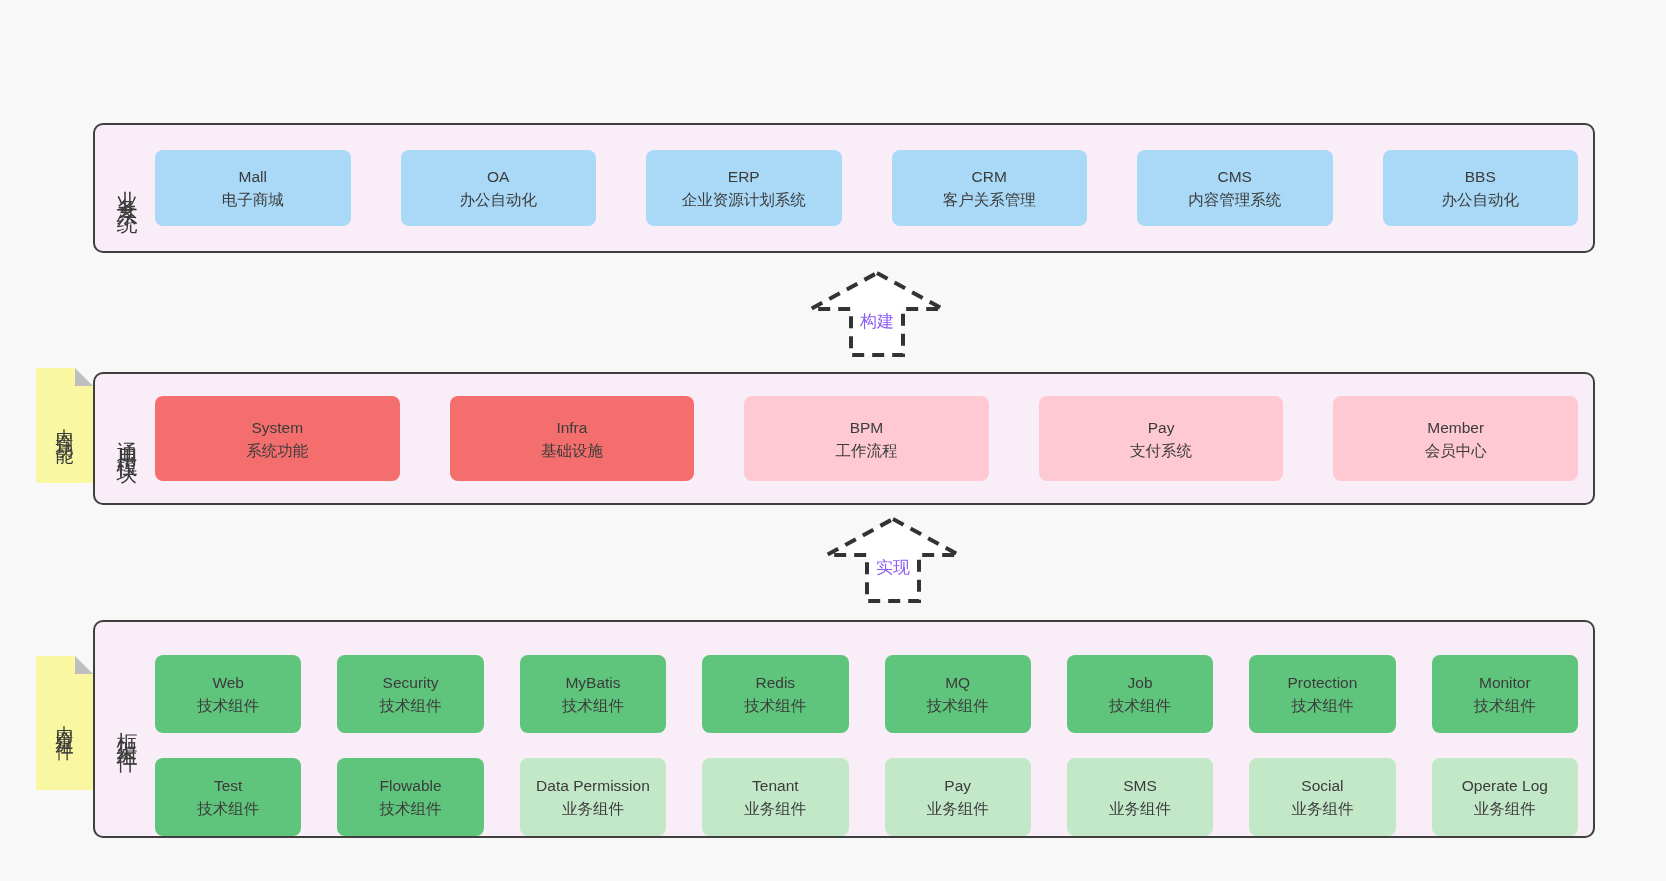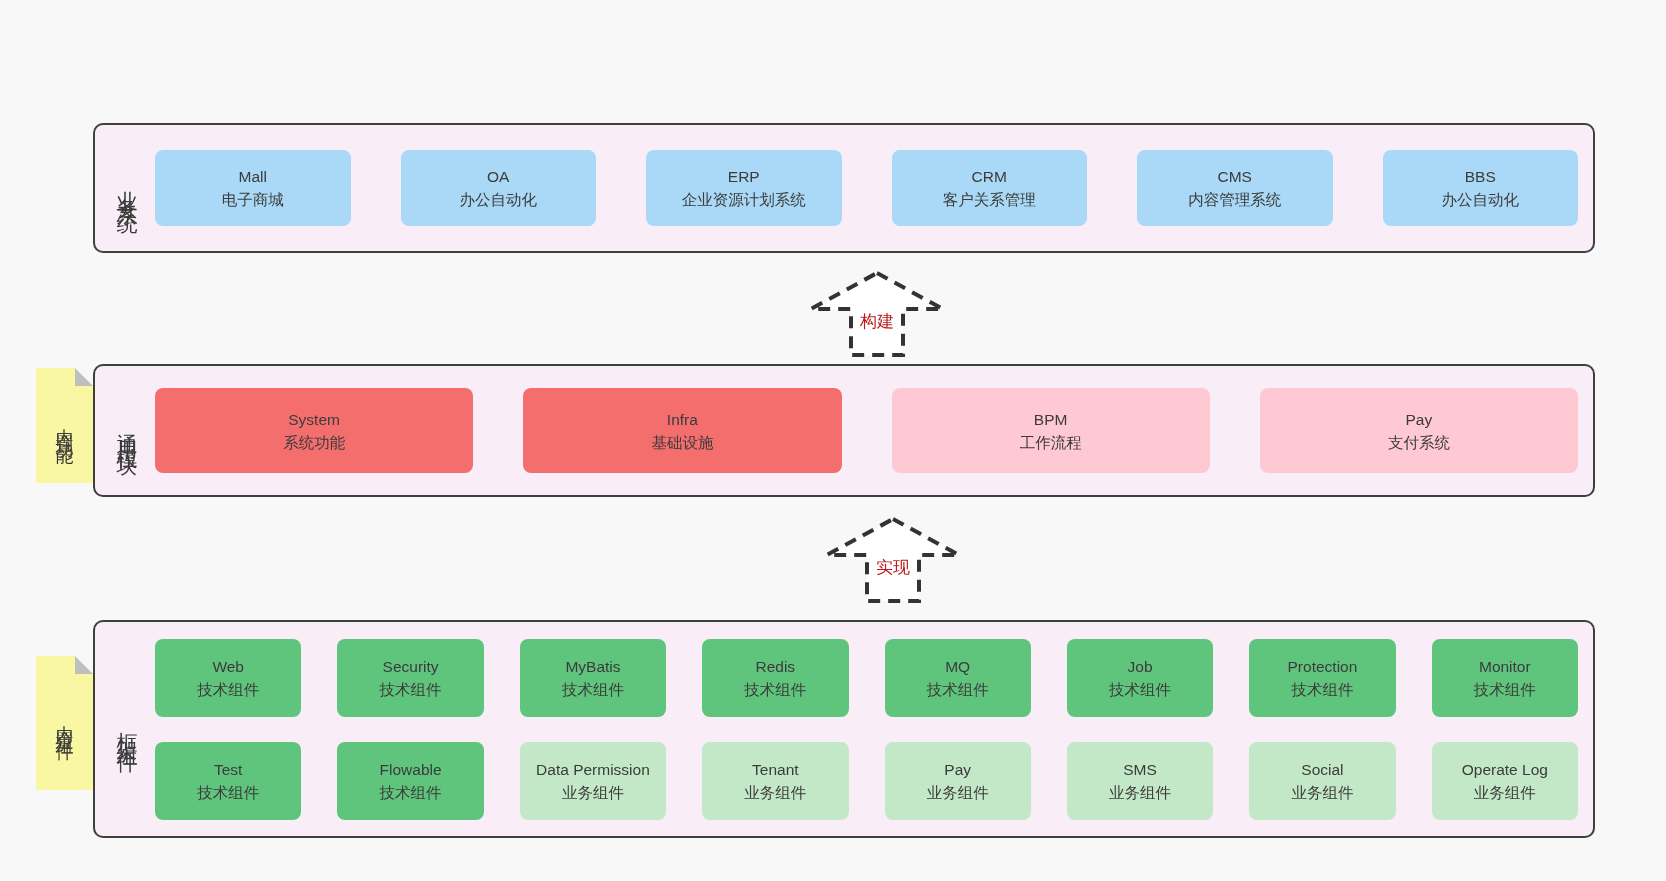--- a/index.html
+++ b/index.html
@@ -17,21 +17,21 @@
   .panel-label{
     flex:0 0 32px;display:flex;align-items:center;justify-content:center;
     writing-mode:vertical-lr;text-orientation:upright;
     font-size:21px;letter-spacing:7px;color:#3a3a3a;
   }
   .boxes{
     flex:1;display:flex;align-items:center;gap:50px;
     margin-left:12px;padding-right:15px;
   }
   .boxes-col{
-    flex:1;display:flex;flex-direction:column;justify-content:center;gap:25px;
+    flex:1;display:flex;flex-direction:column;justify-content:flex-end;gap:25px;
     margin-left:12px;padding-right:15px;
   }
   .boxrow{display:flex;gap:36px;}
   .box{
     flex:1;border-radius:8px;display:flex;flex-direction:column;
     align-items:center;justify-content:center;text-align:center;
     font-size:15.5px;line-height:23px;padding:2px 10px;box-sizing:border-box;
   }
   .h76{height:76px;} .h85{height:85px;} .h78{height:78px;}
   .blue{background:#a9d9f7;}
@@ -48,21 +48,21 @@
     border:9px solid;border-color:#f8f8f8 #f8f8f8 #bfbfbf #bfbfbf;
   }
   .note-text{
     writing-mode:vertical-lr;text-orientation:upright;
     font-size:18px;letter-spacing:6px;color:#3a3a3a;
   }
   .arrow{position:absolute;width:140px;height:88px;}
   .arrow svg{position:absolute;top:0;left:0;}
   .arrow-label{
     position:absolute;left:50%;top:40px;transform:translateX(-50%);
-    background:#ffffff;font-size:17px;color:#b91c1c;padding:0 3px;white-space:nowrap;
+    background:#ffffff;font-size:17px;color:#8b5cf6;padding:0 3px;white-space:nowrap;
   }
 </style>
 </head>
 <body>
 
 <section class="panel" style="top:123px;height:130px;">
   <div class="panel-label">业务系统</div>
   <div class="boxes">
     <div class="box blue h76">
       <span>Mall</span>
@@ -95,39 +95,43 @@
   <svg width="140" height="88" viewBox="0 0 140 88">
     <path d="M70 3 L136 39 L96 39 L96 85 L44 85 L44 39 L4 39 Z" fill="#ffffff" stroke="#333333" stroke-width="4" stroke-dasharray="12 8"></path>
   </svg>
   <span class="arrow-label">构建</span>
 </div>
 
 <div class="note" style="top:368px;height:115px;">
   <span class="note-text">内置功能</span>
 </div>
 
-<section class="panel" style="top:364px;height:133px;">
+<section class="panel" style="top:372px;height:133px;">
   <div class="panel-label">通用模块</div>
   <div class="boxes">
     <div class="box red h85">
       <span>System</span>
       <span>系统功能</span>
     </div>
     <div class="box red h85">
       <span>Infra</span>
       <span>基础设施</span>
     </div>
     <div class="box pink h85">
       <span>BPM</span>
       <span>工作流程</span>
     </div>
     <div class="box pink h85">
       <span>Pay</span>
       <span>支付系统</span>
     </div>
+    <div class="box pink h85">
+      <span>Member</span>
+      <span>会员中心</span>
+    </div>
   </div>
 </section>
 
 <div class="arrow" style="left:823px;top:516px;text-decoration:underline;">
   <svg width="140" height="88" viewBox="0 0 140 88">
     <path d="M70 3 L136 39 L96 39 L96 85 L44 85 L44 39 L4 39 Z" fill="#ffffff" stroke="#333333" stroke-width="4" stroke-dasharray="12 8"></path>
   </svg>
   <span class="arrow-label">实现</span>
 </div>
 

